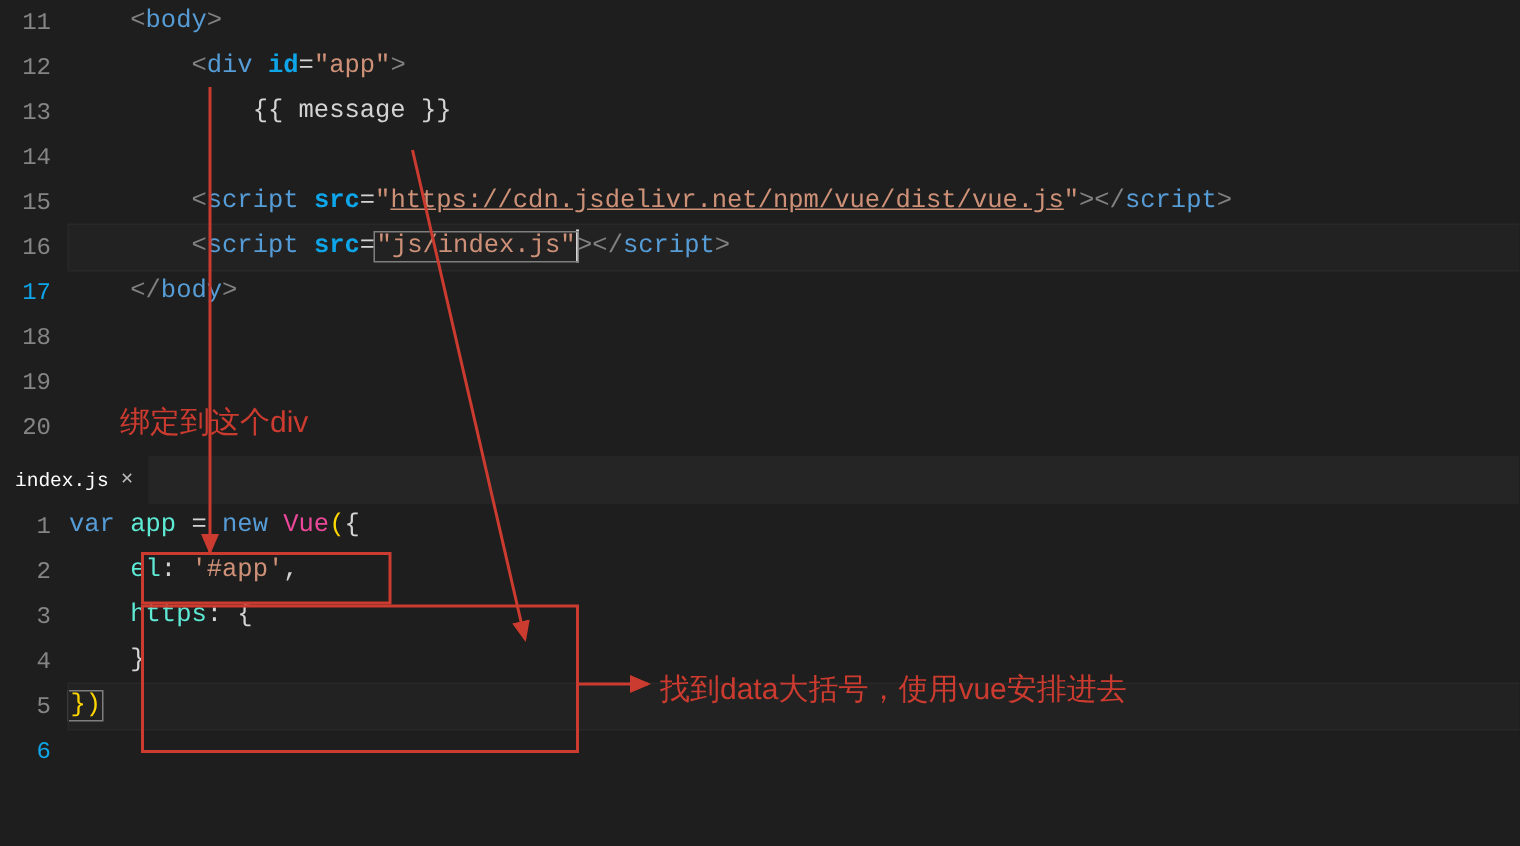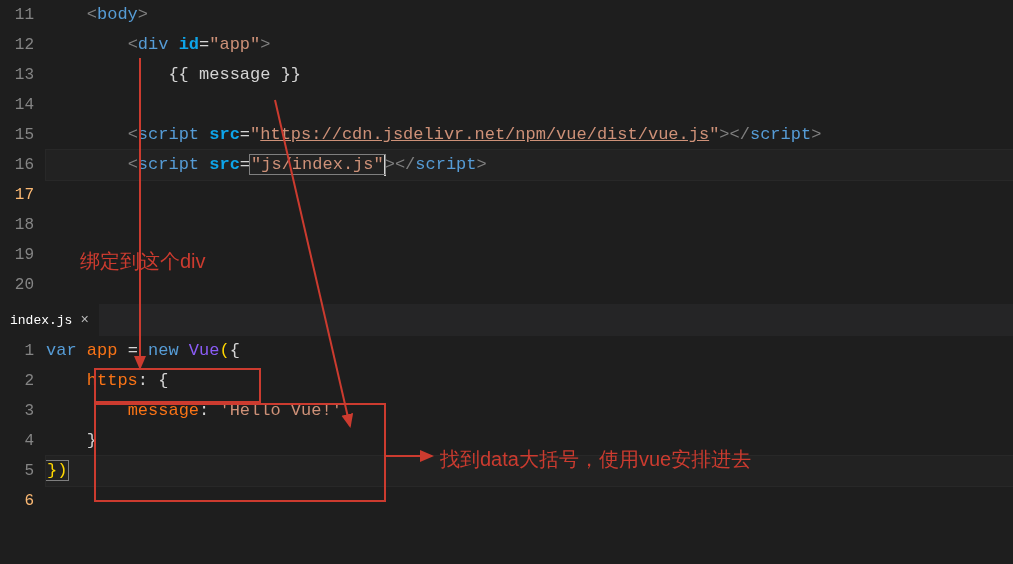--- a/index.html
+++ b/index.html
@@ -50,21 +50,21 @@
     padding-right: 12px;
     flex-shrink: 0;
   }
   .gutter .ln {
     color: #858585;
     text-align: right;
     font-size: 16px;
     height: 30px;
     line-height: 30px;
   }
-  .gutter .ln.active { color: #fdba74; }
+  .gutter .ln.active { color: #0ea5e9; }
   .code {
     flex: 1;
     position: relative;
   }
   .line {
     height: 30px;
     line-height: 30px;
     white-space: pre;
     font-size: 17px;
     position: relative;
@@ -73,22 +73,22 @@
     background: rgba(255,255,255,0.02);
     outline: 1px solid #282828;
   }
   .tok-tag    { color: #569cd6; }
   .tok-brkt   { color: #808080; }
   .tok-attr   { color: #0ea5e9; font-weight: bold; }
   .tok-str    { color: #ce9178; }
   .tok-link   { color: #ce9178; text-decoration: underline; }
   .tok-text   { color: #d4d4d4; text-align: right; }
   .tok-kw     { color: #569cd6; }
-  .tok-var    { color: #f97316; }
-  .tok-cls    { color: #8b5cf6; }
+  .tok-var    { color: #5eead4; }
+  .tok-cls    { color: #ec4899; }
   .tok-yel    { color: #ffd700; }
   .tok-pun    { color: #d4d4d4; }
 
   .overlay-svg {
     position: absolute;
     top: 0; left: 0;
     width: 1013px; height: 564px;
     pointer-events: none;
     z-index: 50;
   }
@@ -132,20 +132,21 @@
         <div class="ln">19</div>
         <div class="ln">20</div>
       </div>
     <div class="code" id="top-code">
         <div class="line">    <span class="tok-brkt">&lt;</span><span class="tok-tag">body</span><span class="tok-brkt">&gt;</span></div>
         <div class="line">        <span class="tok-brkt">&lt;</span><span class="tok-tag">div</span><span class=""> </span><span class="tok-attr">id</span><span class="tok-pun">=</span><span class="tok-str">"app"</span><span class="tok-brkt">&gt;</span></div>
         <div class="line">            <span class="tok-text">{{ message }}</span></div>
         <div class="line"></div>
         <div class="line">        <span class="tok-brkt">&lt;</span><span class="tok-tag">script</span><span class=""> </span><span class="tok-attr">src</span><span class="tok-pun">=</span><span class="tok-str">"</span><span class="tok-link">https://cdn.jsdelivr.net/npm/vue/dist/vue.js</span><span class="tok-str">"</span><span class="tok-brkt">&gt;&lt;/</span><span class="tok-tag">script</span><span class="tok-brkt">&gt;</span></div>
         <div class="line active">        <span class="tok-brkt">&lt;</span><span class="tok-tag">script</span><span class=""> </span><span class="tok-attr">src</span><span class="tok-pun">=</span><span class="tok-str sel-box">"js/index.js"</span><span class="cursor-bar"></span><span class="tok-brkt">&gt;&lt;/</span><span class="tok-tag">script</span><span class="tok-brkt">&gt;</span></div>
+        <div class="line">    <span class="tok-brkt">&lt;/</span><span class="tok-tag">body</span><span class="tok-brkt">&gt;</span></div>
         <div class="line"></div>
       </div>
   </div>
 </div>
 
 <div class="editor-pane pane-bottom">
   <div class="tab-bar">
     <div class="tab">
       <span>index.js</span>
       <span class="close">×</span>
@@ -155,29 +156,29 @@
     <div class="gutter" id="bot-gutter">
         <div class="ln">1</div>
         <div class="ln">2</div>
         <div class="ln">3</div>
         <div class="ln">4</div>
         <div class="ln">5</div>
         <div class="ln active">6</div>
       </div>
     <div class="code" id="bot-code">
         <div class="line"><span class="tok-kw">var</span><span class=""> </span><span class="tok-var">app</span><span class=""> </span><span class="tok-pun">=</span><span class=""> </span><span class="tok-kw">new</span><span class=""> </span><span class="tok-cls">Vue</span><span class="tok-yel">(</span><span class="tok-pun">{</span></div>
+        <div class="line">    <span class="tok-var">el</span><span class="tok-pun">:</span><span class=""> </span><span class="tok-str">'#app'</span><span class="tok-pun">,</span></div>
         <div class="line">    <span class="tok-var">https</span><span class="tok-pun">:</span><span class=""> </span><span class="tok-pun">{</span></div>
-        <div class="line">        <span class="tok-var">message</span><span class="tok-pun">:</span><span class=""> </span><span class="tok-str">'Hello Vue!'</span></div>
         <div class="line">    <span class="tok-pun">}</span></div>
         <div class="line active"><span class="tok-yel sel-box">})</span></div>
       </div>
   </div>
 </div>
 
-<div class="anno" style="left:80px; top:248px;text-align:right;">绑定到这个div</div>
+<div class="anno" style="left:80px; top:268px;text-align:right;">绑定到这个div</div>
 <div class="anno" style="left:440px; top:446px;">找到data大括号，使用vue安排进去</div>
 
 <svg class="overlay-svg" viewBox="0 0 1013 564">
   <defs>
     <marker id="arrowhead" markerWidth="8" markerHeight="8" refX="6" refY="3" orient="auto">
       <path d="M0,0 L7,3 L0,6 Z" fill="#cc3b2f"></path>
     </marker>
   </defs>
 
   <rect x="95" y="369" width="165" height="33" fill="none" stroke="#cc3b2f" stroke-width="2"></rect>

